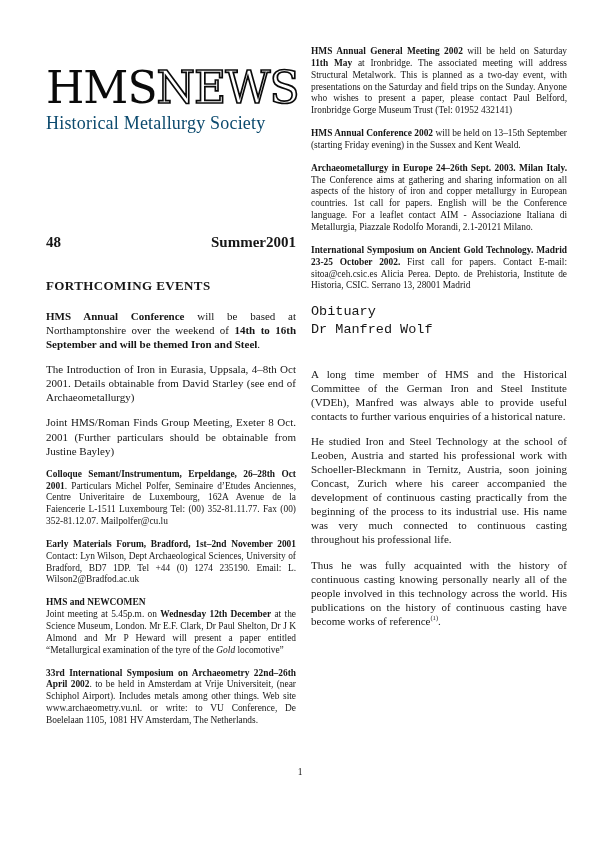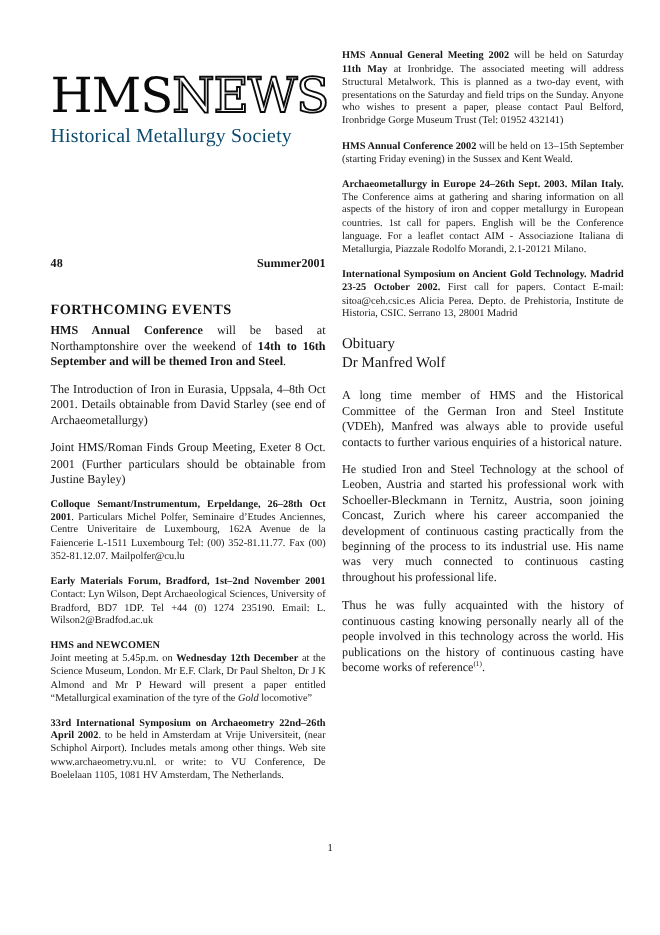--- a/index.html
+++ b/index.html
@@ -10,27 +10,27 @@
   .col-left  { position:absolute; left:46px;  top:66px; width:250px; }
   .col-right { position:absolute; left:311px; top:46px; width:256px; }
 
   .logo { font-family:"DejaVu Serif", serif; font-weight:normal; font-size:44px;
           line-height:1; white-space:nowrap; letter-spacing:-1px; }
   .logo-solid   { color:#0a0a0a; }
   .logo-outline { color:#ffffff; -webkit-text-stroke:1.7px #0a0a0a; }
   .masthead-subtitle { font-size:18px; color:#0c4a6e; margin-top:3px; letter-spacing:0.2px; }
 
   .issue-line { display:flex; justify-content:space-between; align-items:baseline;
-                font-weight:bold; font-size:11px; margin-top:100px; margin-bottom:27px; }
+                font-weight:bold; font-size:15px; margin-top:100px; margin-bottom:27px; }
 
   .blk { margin:0 0 11px 0; }
-  .head    { font-size:13px; font-weight:bold; letter-spacing:0.4px; margin-bottom:5px; }
+  .head    { font-size:13px; font-weight:bold; letter-spacing:0.4px; margin-bottom:15px; }
   .body    { font-size:11px;  line-height:1.28; text-align:justify; }
   .small   { font-size:9.4px; line-height:1.26; text-align:justify; }
-  .subhead { font-size:13.5px; line-height:1.35; margin:7px 0 13px 0; }
+  .subhead { font-size:13.5px; line-height:1.35; margin:7px 0 27px 0;font-family:Liberation Mono, monospace; }
   .b { font-weight:bold; }
   .i { font-style:italic; }
   sup { font-size:60%; line-height:0; }
 
   .page-number { position:absolute; left:0; right:0; top:767px; text-align:center;
                  font-size:9.5px; color:#111; }
 </style>
 </head>
 <body>
 

